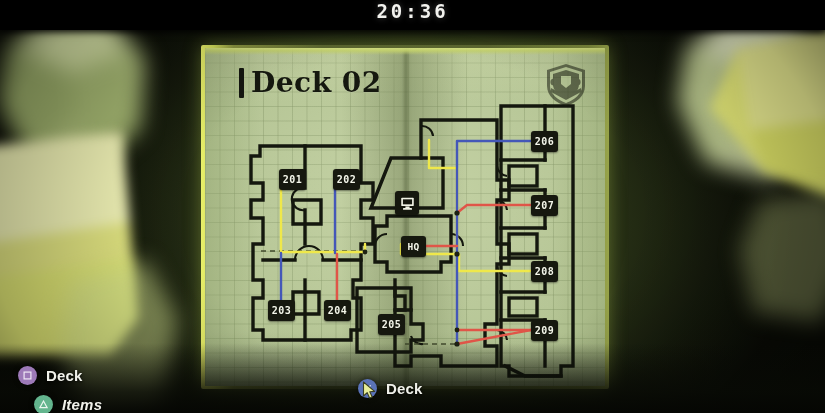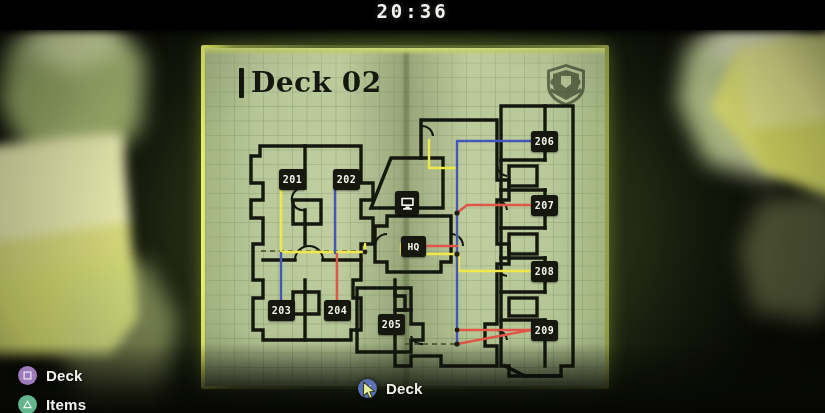--- a/index.html
+++ b/index.html
@@ -90,21 +90,21 @@
   .room-tag.sz3 { width:27px; height:21px; }
   .room-tag.hq  { width:25px; height:21px; font-size:9.5px; }
 
   .term-icon { position:absolute; width:24px; height:24px; background:#15170e;
       border-radius:3px; z-index:8; display:flex; align-items:center;
       justify-content:center; box-shadow:0 1px 2px rgba(0,0,0,.45); }
 
   
   .hud { position:absolute; z-index:70; display:flex; align-items:center; gap:9px; }
   .hud-left1 { left:18px; top:366px; }
-  .hud-left2 { left:18px; top:395px; }
+  .hud-left2 { left:34px; top:395px;font-style:italic; }
   .hud-center { left:358px; top:379px; }
   .hud-label { font-family:"Liberation Sans", sans-serif; font-weight:700;
       font-size:15px; color:#f0f1ea; letter-spacing:.2px;
       text-shadow:0 1px 3px rgba(0,0,0,.9); }
   .ps-btn { width:19px; height:19px; border-radius:50%;
       display:flex; align-items:center; justify-content:center;
       box-shadow:0 0 5px rgba(0,0,0,.6); }
   .ps-square { background:#9d7ab8; }
   .ps-triangle { background:#63b58e; }
   .ps-cross { background:#5a73b8; }

